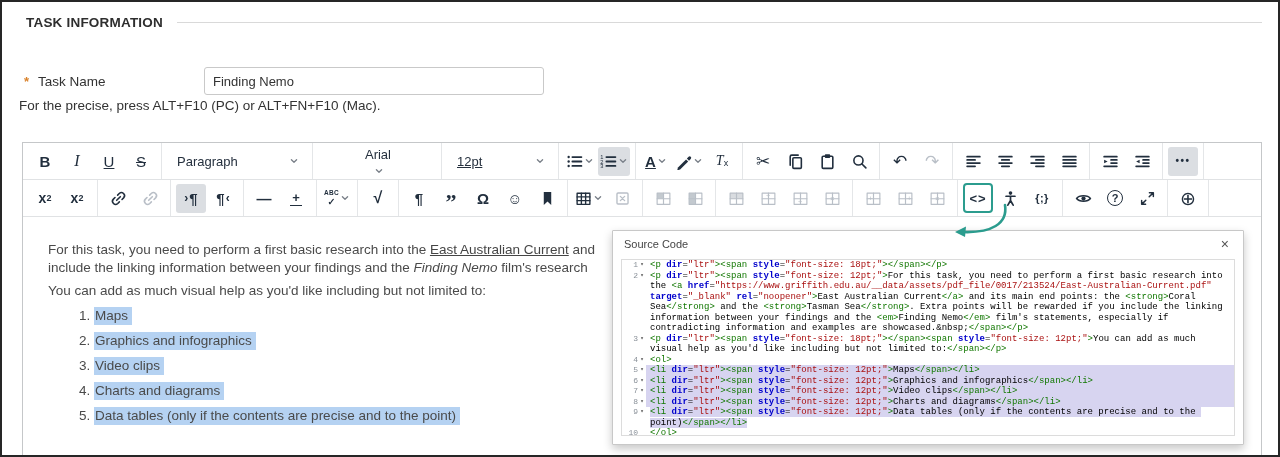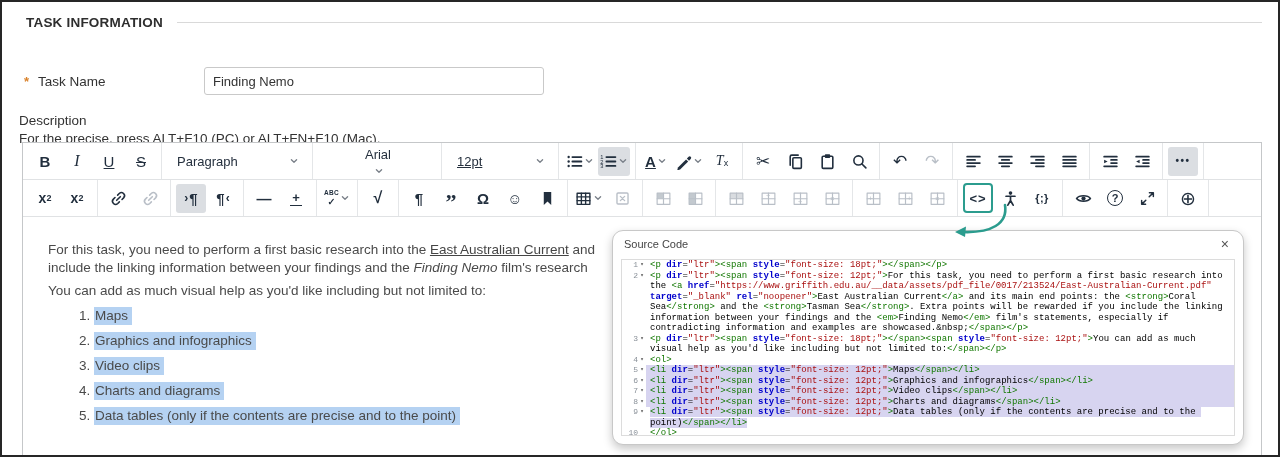--- a/index.html
+++ b/index.html
@@ -57,21 +57,21 @@
                   font-size:13.5px;color:#4a4a4a;}
   .edline{line-height:17.5px;white-space:nowrap;}
   .lnk{text-decoration:underline;color:#454545;}
   .ital{font-style:italic;}
   .edp2{margin-top:6px;line-height:17.5px;}
   #editor-content ol{margin:7px 0 0 0;padding-left:46px;}
   #editor-content li{margin-bottom:7.5px;line-height:17.5px;font-size:13.5px;color:#4a4a4a;}
   .hl{background:var(--selblue,#b5d2f2);padding:1px 4px 2px 1px;}
   
   #src-panel{position:absolute;left:610px;top:228px;width:630px;height:213px;background:#fff;
-             border:1px solid #c8c8c8;border-radius:11px;box-shadow:0 4px 10px rgba(0,0,0,.22);z-index:40;}
+             border:1px solid #c8c8c8;border-radius:1px;box-shadow:0 4px 10px rgba(0,0,0,.22);z-index:40;}
   .panel-head{position:relative;height:27px;}
   .panel-title{position:absolute;left:11px;top:7px;font-size:11px;color:#454545;}
   .panel-close{position:absolute;right:10px;top:4px;font-size:14px;color:#555;cursor:pointer;line-height:1;padding:2px 4px;}
   #code-area{position:absolute;left:8px;right:8px;top:28px;bottom:8px;border:1px solid #dcdcdc;overflow:hidden;
              font-family:"Liberation Mono",monospace;font-size:9px;line-height:10.5px;background:#fff;}
   .crow{display:flex;}
   .gut{flex:0 0 24px;display:flex;justify-content:flex-end;color:#8a9199;font-size:8px;}
   .fold{width:8px;text-align:center;color:#4d4d4d;font-size:6px;line-height:10.5px;cursor:pointer;}
   .lc{flex:1;padding:0 3px 0 4px;white-space:pre-wrap;word-wrap:break-word;color:#000;}
   .sel-full .lc{background:var(--codesel,#d7d4f0);}
@@ -91,21 +91,20 @@
     <h2>TASK INFORMATION</h2>
     <div class="sec-rule"></div>
   </div>
 
   <div class="field-row">
     <span class="req">*</span>
     <label class="fld-label">Task Name</label>
     <input class="txt-input" type="text" value="Finding Nemo" style="">
   </div>
 
-  <div class="desc-label">Description</div>
   <div class="desc-hint">For the precise, press ALT+F10 (PC) or ALT+FN+F10 (Mac).</div>
 
   <div id="editor">
     <div class="tbrow" id="tb-row-0">
         <div class="tgroup">
           <div class="tbtn">
             <span class="glyph g-b">B</span>
           </div>
           <div class="tbtn">
             <span class="glyph g-i">I</span>

